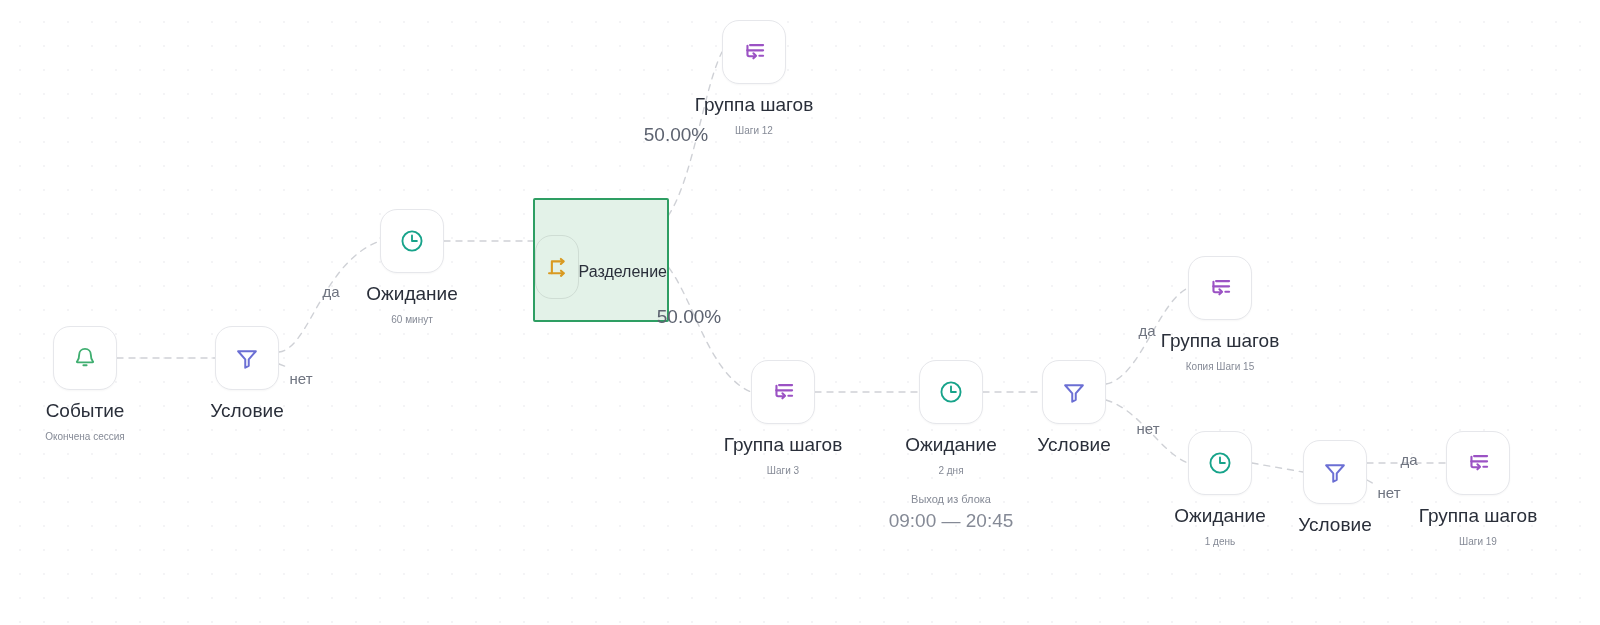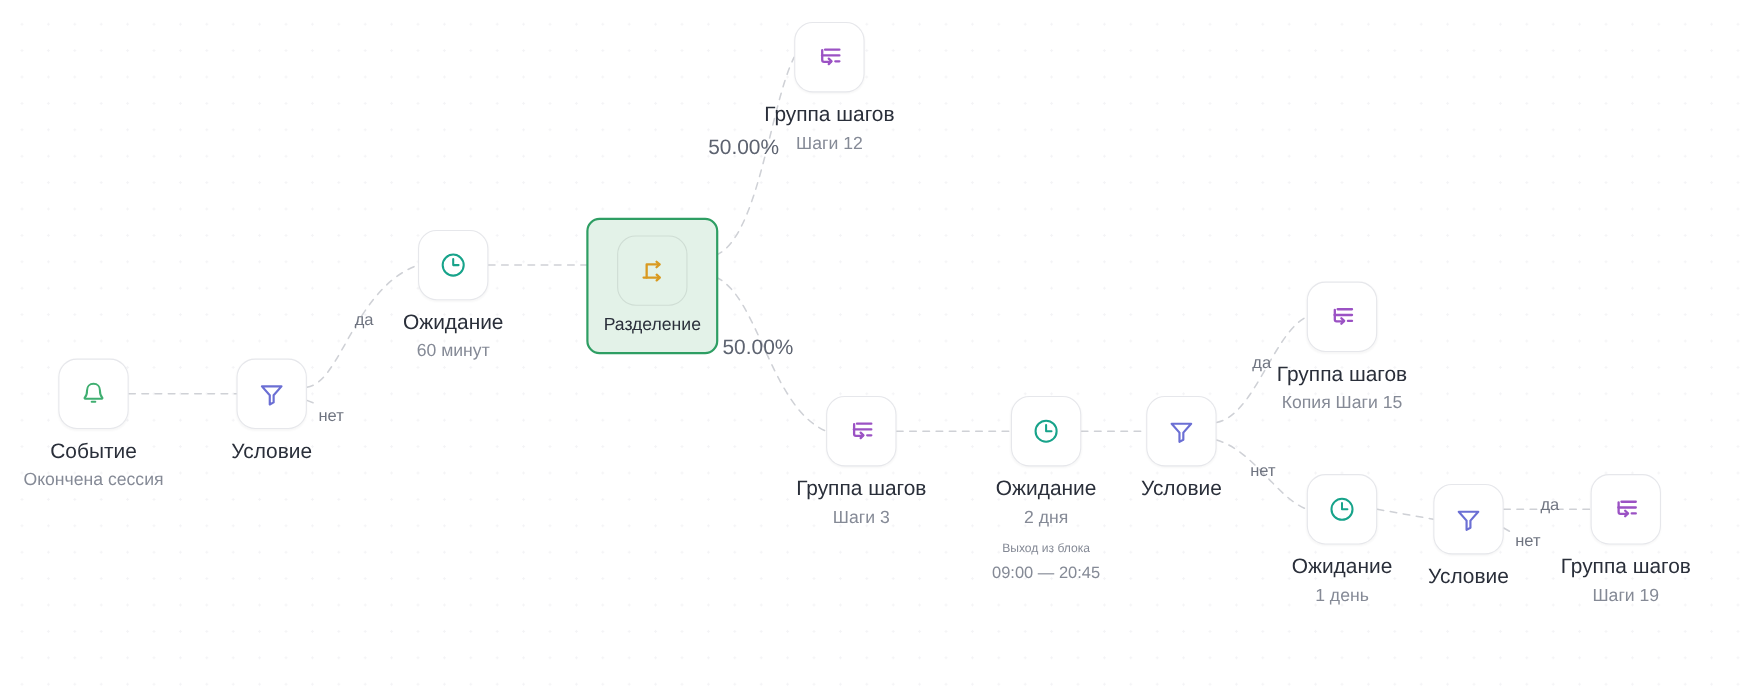--- a/index.html
+++ b/index.html
@@ -35,28 +35,28 @@
     background: #ffffff;
     box-sizing: border-box;
     display: flex;
     align-items: center;
     justify-content: center;
     box-shadow: 0 1px 2px rgba(16,24,40,0.035);
   }
   .node svg { display: block; }
   .node-selected {
     position: absolute;
-    width: 120px;
+    width: 136px;
     height: 124px;
     border: 2px solid #2e9e63;
-    border-radius: 12px;
+    border-radius: 2px;
     background: #e3f2e8;
     box-sizing: border-box;
     display: flex;
-    flex-direction: column;
+    flex-direction: row;
     align-items: center;
     justify-content: flex-start;
     padding-top: 14px;
   }
   .node-selected .inner-box {
     width: 64px;
     height: 64px;
     border: 1px solid #cfddd4;
     border-radius: 17px;
     background: transparent;
@@ -76,33 +76,33 @@
     text-align: center;
     white-space: nowrap;
     transform: translateX(-50%);
   }
   .caption .title {
     font-size: 19px;
     color: #2a2f3a;
     line-height: 22px;
   }
   .caption .sub {
-    font-size: 16px;
+    font-size: 10px;
     color: #858a96;
     line-height: 22px;
     margin-top: 4px;
   }
   .caption .sub2 {
     font-size: 11px;
     color: #858a96;
     line-height: 22px;
     margin-top: 6px;
   }
   .caption .sub3 {
-    font-size: 15px;
+    font-size: 19px;
     color: #858a96;
     line-height: 22px;
   }
   .edge-label {
     position: absolute;
     white-space: nowrap;
     transform: translate(-50%, -50%);
     font-size: 15px;
     color: #6f7480;
     background: transparent;

